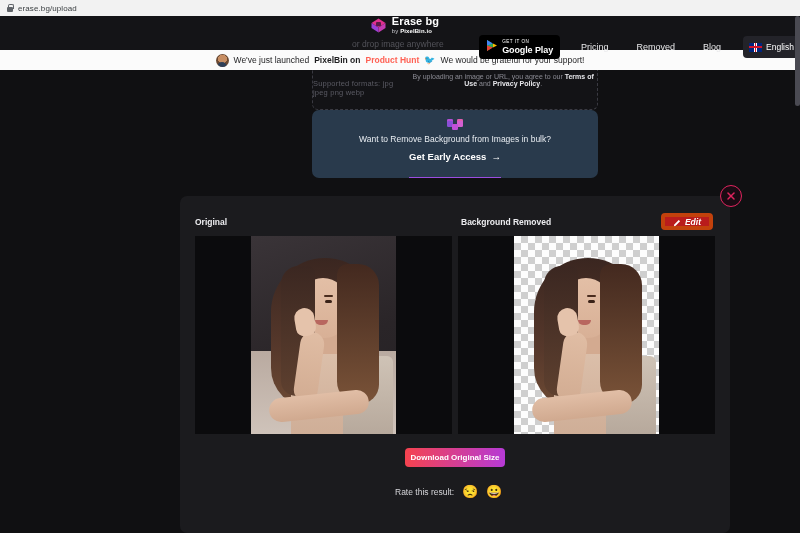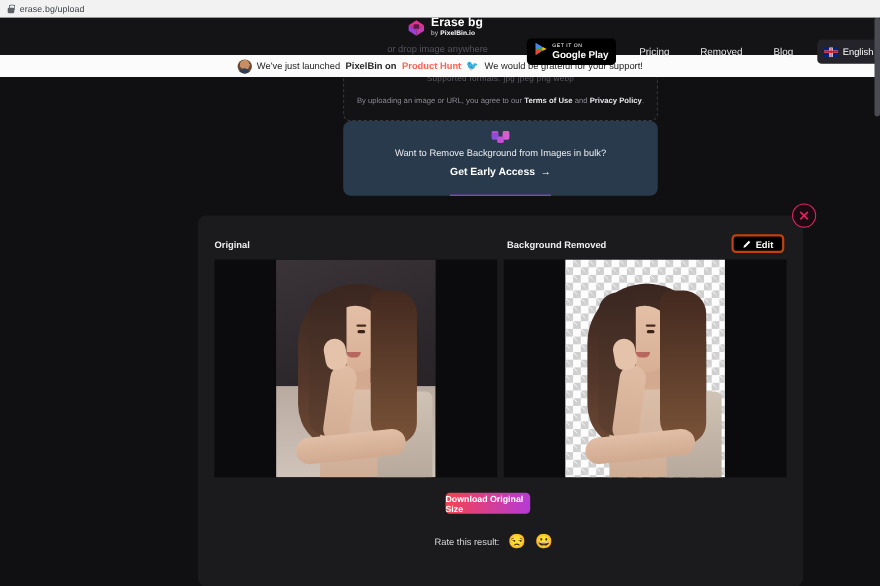--- a/index.html
+++ b/index.html
@@ -91,21 +91,21 @@
     background: #2e3f57; border-radius: 5px 5px 0 0;
   }
   .promo-banner b { font-weight: bold; }
   .promo-link { color: #ff6154; font-weight: bold; }
   .promo-emoji { font-size: 9px; }
 
   
   .upload-card {
     position: absolute; left: 312px; top: 36px; width: 286px; height: 74px;
     background: #131316; border: 1px dashed #3a3a42; border-radius: 6px; z-index: 20;
-    display: flex; flex-direction: column; align-items: center;
+    display: flex; flex-direction: row; align-items: center;
   }
   .upload-formats {
     margin-top: 30px; font-size: 7.5px; color: #5a5a63; letter-spacing: .2px;
   }
   .upload-terms {
     margin-top: 13px; font-size: 7px; color: #8b8b94; text-align: center;
   }
   .upload-terms b { color: #e6e6ea; font-weight: bold; }
 
   
@@ -137,22 +137,22 @@
     position: relative; height: 40px;
   }
   .lbl-original {
     position: absolute; left: 15px; top: 21px; font-size: 8.5px; font-weight: bold; color: #ededf0;
   }
   .lbl-removed {
     position: absolute; left: 281px; top: 21px; font-size: 8.5px; font-weight: bold; color: #ededf0;
   }
   .edit-btn {
     position: absolute; right: 17px; top: 17px; height: 17px; padding: 0 8px;
-    background: #000000; border: 2px solid #c2410c; border-radius: 4px;
-    display: flex; align-items: center; gap: 4px;
+    background: #b91c1c; border: 4px solid #c2410c; border-radius: 4px;
+    display: flex; align-items: center; gap: 4px; font-style: italic;
   }
   .edit-label { font-size: 8.5px; font-weight: bold; color: #fff; }
 
   .close-btn {
     position: absolute; right: -12px; top: -11px; width: 22px; height: 22px;
     border-radius: 50%; border: 1.3px solid #e0245e; background: #1a0b13;
     display: flex; align-items: center; justify-content: center; z-index: 30;
   }
 
   .panes { position: absolute; left: 15px; top: 40px; display: flex; gap: 6px; }
@@ -234,21 +234,21 @@
   }
   .forearm {
     position: absolute; left: 18px; top: 158px; width: 100px; height: 24px;
     background: linear-gradient(180deg, #e1bea6 0%, #d0a98f 100%);
     border-radius: 14px;
     transform: rotate(-6deg);
   }
 
   
   .download-btn {
-    position: absolute; left: 225px; top: 252px; width: 77px; height: 19px;
+    position: absolute; left: 225px; top: 252px; width: 100px; height: 19px;
     border-radius: 4px;
     background: linear-gradient(90deg, #f5434f 0%, #b63ad6 100%);
     display: flex; align-items: center; justify-content: center;
   }
   .download-label { font-size: 8px; font-weight: bold; color: #fff; }
   .rate-row {
     position: absolute; left: 215px; top: 289px; display: flex; align-items: center; gap: 8px;
   }
   .rate-label { font-size: 8.5px; color: #d6d6da; }
   .emoji { font-size: 13px; line-height: 13px; }

